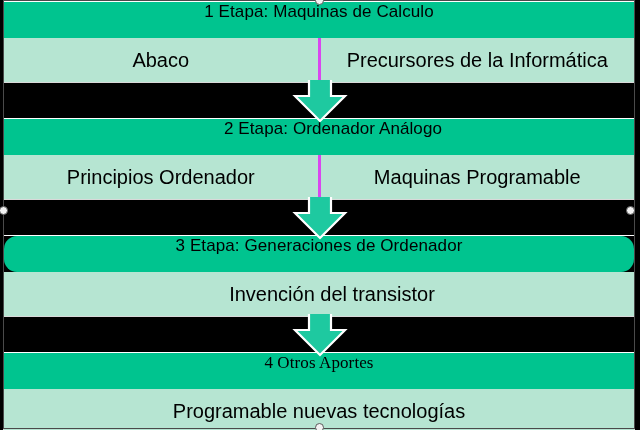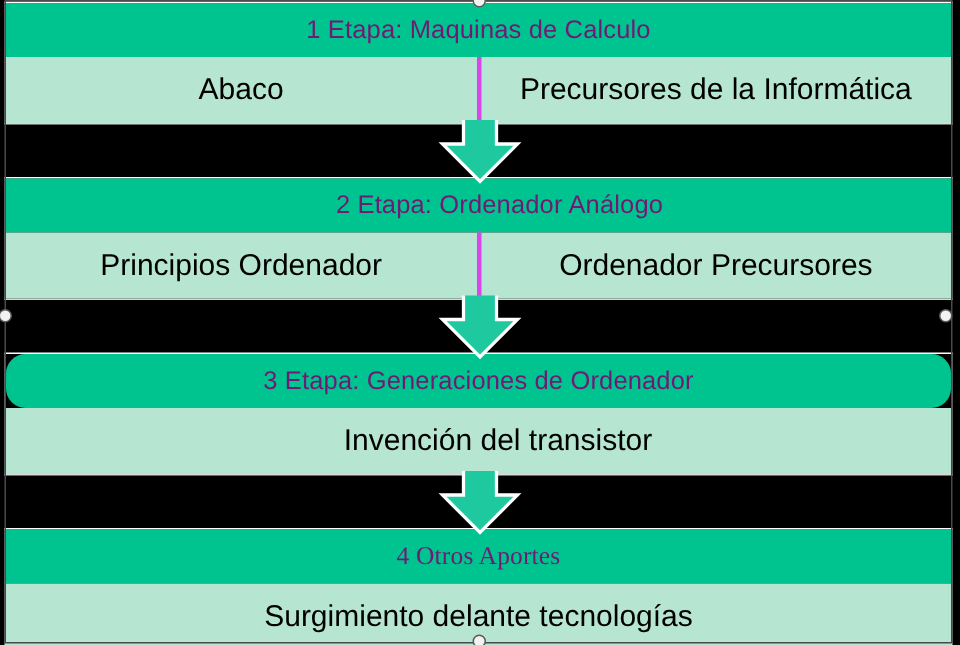--- a/index.html
+++ b/index.html
@@ -52,23 +52,23 @@
     width: 632px;
     box-sizing: border-box;
     border: 1px solid #d9d9d9;
     border-top: 1px solid #ffffff;
     z-index: 10;
   }
 
   .block-header {
     height: 36px;
     display: flex;
-    align-items: center;
+    align-items: flex-start;
     justify-content: center;
-    color: #701a75;
+    color: #000000;
     font-size: 17px;
     letter-spacing: 0.1px;
     white-space: nowrap;
   }
 
   .block-body {
     display: flex;
     height: 44px;
   }
 
@@ -127,21 +127,21 @@
 
   <div class="block" style="top:118px;">
     <div class="block-header" style="background:#00c48f;padding-left:28px;">
       <span>2 Etapa: Ordenador Análogo</span>
     </div>
     <div class="block-body" style="background:#b6e5d2;justify-content:center;">
       <div class="cell">
         <span>Principios Ordenador</span>
       </div>
       <div class="cell">
-        <span>Ordenador Precursores</span>
+        <span>Maquinas Programable</span>
       </div>
     </div>
   </div>
 
   <div class="arrow" style="left:292px; top:197px;">
     <svg viewBox="0 0 56 44" preserveAspectRatio="none" aria-hidden="true">
       <polygon points="17,-4 39,-4 39,16 53,16 28,41 3,16 17,16" fill="#1ec9a0" stroke="#ffffff" stroke-width="2.2" stroke-linejoin="miter"></polygon>
     </svg>
   </div>
 
@@ -161,21 +161,21 @@
       <polygon points="17,-4 39,-4 39,16 53,16 28,41 3,16 17,16" fill="#1ec9a0" stroke="#ffffff" stroke-width="2.2" stroke-linejoin="miter"></polygon>
     </svg>
   </div>
 
   <div class="block" style="top:352px;">
     <div class="block-header" style="background:#00c48f;font-family:Liberation Serif, serif;">
       <span>4 Otros Aportes</span>
     </div>
     <div class="block-body" style="background:#b6e5d2;">
       <div class="cell single">
-        <span>Surgimiento delante tecnologías</span>
+        <span>Programable nuevas tecnologías</span>
       </div>
     </div>
   </div>
 
   <div class="sel-frame"></div>
   <div class="handle" style="left:315px; top:-4px;"></div>
   <div class="handle" style="left:-1px; top:206px;"></div>
   <div class="handle" style="left:626px; top:206px;"></div>
   <div class="handle" style="left:315px; top:423px;"></div>
 

